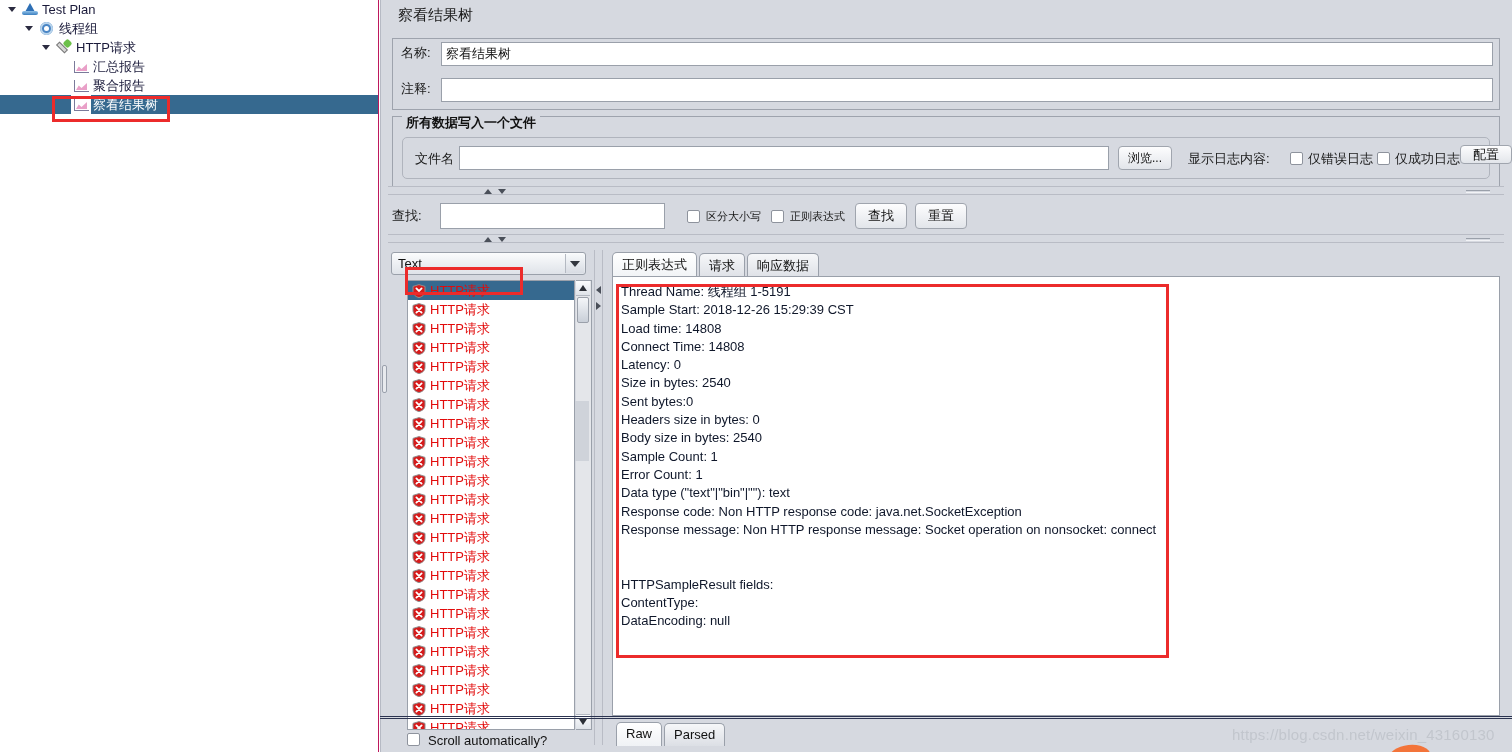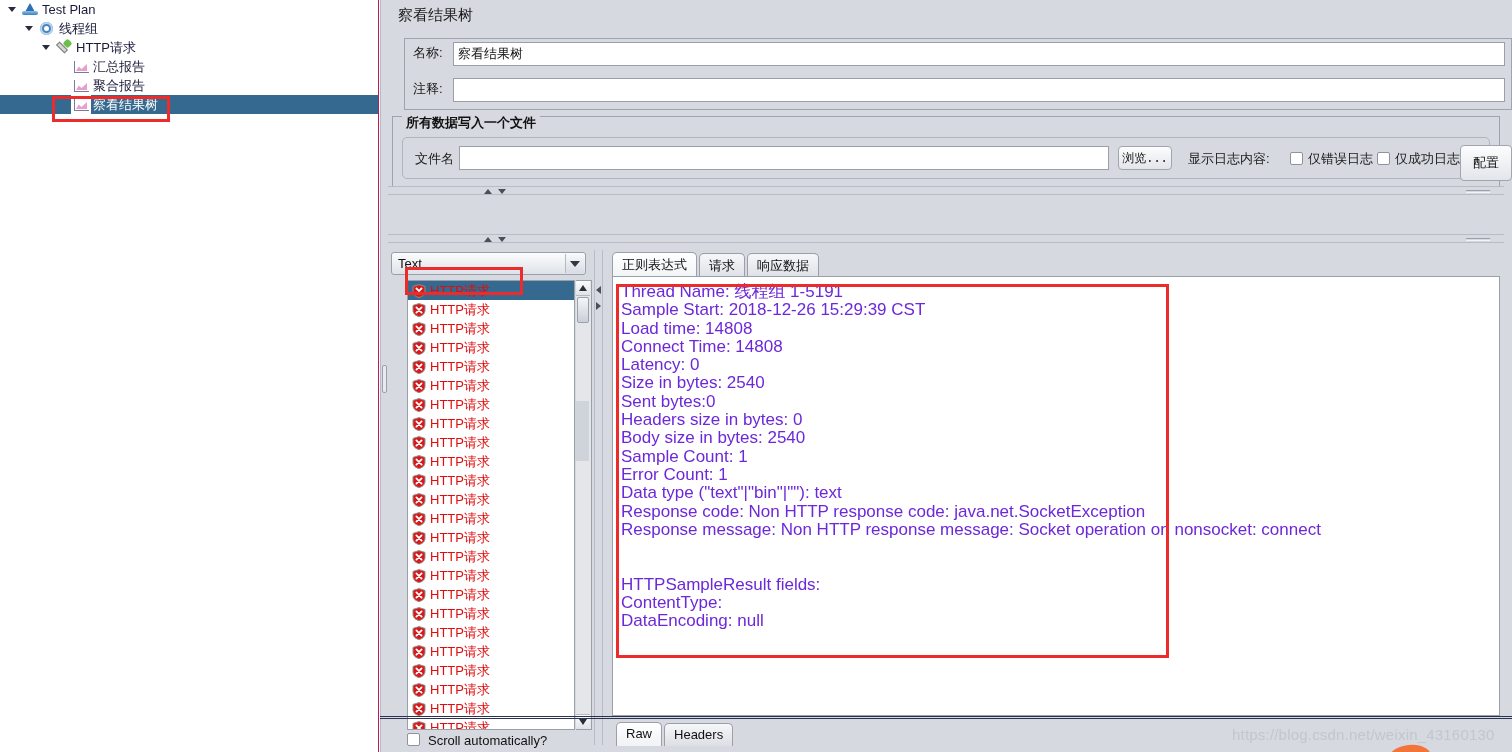--- a/index.html
+++ b/index.html
@@ -97,21 +97,21 @@
   }
   .vsplit-line {
     position:absolute; top:0; width:1px; height:752px; background:#b6bac4;
   }
 
   .panel-title {
     position:absolute; left:18px; top:6px; font-size:15px; color:#1a1a1a;
   }
 
   .form-box {
-    position:absolute; left:24px; top:38px; width:1108px; height:72px;
+    position:absolute; left:12px; top:38px; width:1108px; height:72px;
     background:#d6d9e0; border:1px solid #9ea3ad;
   }
   .field-row { position:absolute; display:flex; align-items:center; }
   .field-label { font-size:13px; color:#1a1a1a; }
   .tinput {
     background:#ffffff; border:1px solid #9aa0aa; height:24px;
     font-family:"Liberation Sans", sans-serif; font-size:13px; color:#111;
     padding:0 4px; line-height:22px; outline:none;
   }
 
@@ -124,21 +124,21 @@
     background:#d6d9e0; padding:0 4px; color:#111;
   }
   .inner-box {
     position:absolute; left:22px; top:137px; width:1088px; height:42px;
     border:1px solid #b0b4bd; border-radius:5px; background:#d6d9e0;
   }
 
   .btn {
     background: linear-gradient(180deg,#fdfdfe,#e2e5ea);
     border:1px solid #a0a5ae; border-radius:4px;
-    font-family:Liberation Mono, monospace; font-size:12px; color:#111;
+    font-family:Liberation Sans, sans-serif; font-size:12px; color:#111;
     height:24px; padding:0 25px; cursor:default; white-space:nowrap;
     display:inline-flex; align-items:center; justify-content:center;
   }
   .cb {
     width:13px; height:13px; background:#ffffff; border:1px solid #8e939d;
     border-radius:2px; display:inline-block; vertical-align:middle;
   }
 
   .hsplit {
     position:absolute; left:8px; width:1116px; height:9px;
@@ -239,21 +239,21 @@
   .tab.active {
     background: linear-gradient(180deg,#ffffff,#f0f2f5);
     padding-bottom:5px;
   }
   .tab-body {
     position:absolute; left:232px; top:276px; width:888px; height:440px;
     background:#ffffff; border:1px solid #9aa0aa;
   }
   .result-text {
     position:absolute; left:8px; top:6px; right:8px;
-    font-size:17px; line-height:18.3px; color:#6d28d9; white-space:pre-wrap;
+    font-size:13px; line-height:18.3px; color:#0f172a; white-space:pre-wrap;
     font-family:"Liberation Sans", sans-serif;
   }
   .bot-tabs { position:absolute; left:236px; top:722px; display:flex; align-items:flex-end; }
   .bot-tabs .tab { border-radius:5px 5px 0 0; }
 
   .watermark {
     position:absolute; left:852px; top:726px; font-size:15px; color:#c2c6cd;
     letter-spacing:0.2px; white-space:nowrap;
   }
   .orange-shape {
@@ -335,31 +335,41 @@
     <div class="group-title">所有数据写入一个文件</div>
     <div class="inner-box">
       <span class="field-label" style="position:absolute; left:12px; top:12px;">文件名</span>
       <div class="tinput" style="position:absolute; left:56px; top:8px; width:650px;"></div>
       <div class="btn" style="position:absolute; left:715px; top:8px; width:54px;">浏览...</div>
       <span class="field-label" style="position:absolute; left:785px; top:12px;">显示日志内容:</span>
       <span class="cb" style="position:absolute; left:887px; top:14px;"></span>
       <span class="field-label" style="position:absolute; left:905px; top:12px;">仅错误日志</span>
       <span class="cb" style="position:absolute; left:974px; top:14px;"></span>
       <span class="field-label" style="position:absolute; left:992px; top:12px;">仅成功日志</span>
-      <div class="btn" style="position:absolute; left:1057px; top:7px; width:46px; height:36px; font-size:13px;">配置</div>
+      <div class="btn" style="position:absolute; left:1057px; top:7px; width:46px; height:19px; font-size:13px;">配置</div>
     </div>
 
     <div class="hsplit" style="top:186px;">
       <div class="arrows">
           <i class="ar-up"></i>
           <i class="ar-dn"></i>
         </div>
       <div class="grip"></div>
     </div>
 
+    <div class="search-row">
+      <span class="field-label" style="width:48px;">查找:</span>
+      <div class="tinput" style="width:225px; height:26px; line-height:24px;"></div>
+      <span class="cb" style="margin-left:22px;"></span>
+      <span class="field-label" style="margin-left:6px; font-size:11px;">区分大小写</span>
+      <span class="cb" style="margin-left:10px;"></span>
+      <span class="field-label" style="margin-left:6px; font-size:11px;">正则表达式</span>
+      <div class="btn" style="margin-left:10px; height:26px; font-size:13px; width:44px;">查找</div>
+      <div class="btn" style="margin-left:8px; height:26px; font-size:13px; width:44px;">重置</div>
+    </div>
 
     <div class="hsplit" style="top:234px;">
       <div class="arrows">
           <i class="ar-up"></i>
           <i class="ar-dn"></i>
         </div>
       <div class="grip"></div>
     </div>
 
     <div class="combo">
@@ -628,21 +638,21 @@
 
 HTTPSampleResult fields:
 ContentType:
 DataEncoding: null</div>
     </div>
 
     <div class="annot" style="left:236px; top:284px; width:553px; height:374px;"></div>
 
     <div class="bot-tabs" id="bottom-tab-strip">
         <div class="tab active">Raw</div>
-        <div class="tab">Headers</div>
+        <div class="tab">Parsed</div>
       </div>
 
     <div class="bottom-rule"></div>
     <div class="watermark">https://blog.csdn.net/weixin_43160130</div>
     <div class="orange-shape"></div>
   </div>
 
   <div class="annot" style="left:405px; top:267px; width:118px; height:28px;"></div>
 
 </div>

